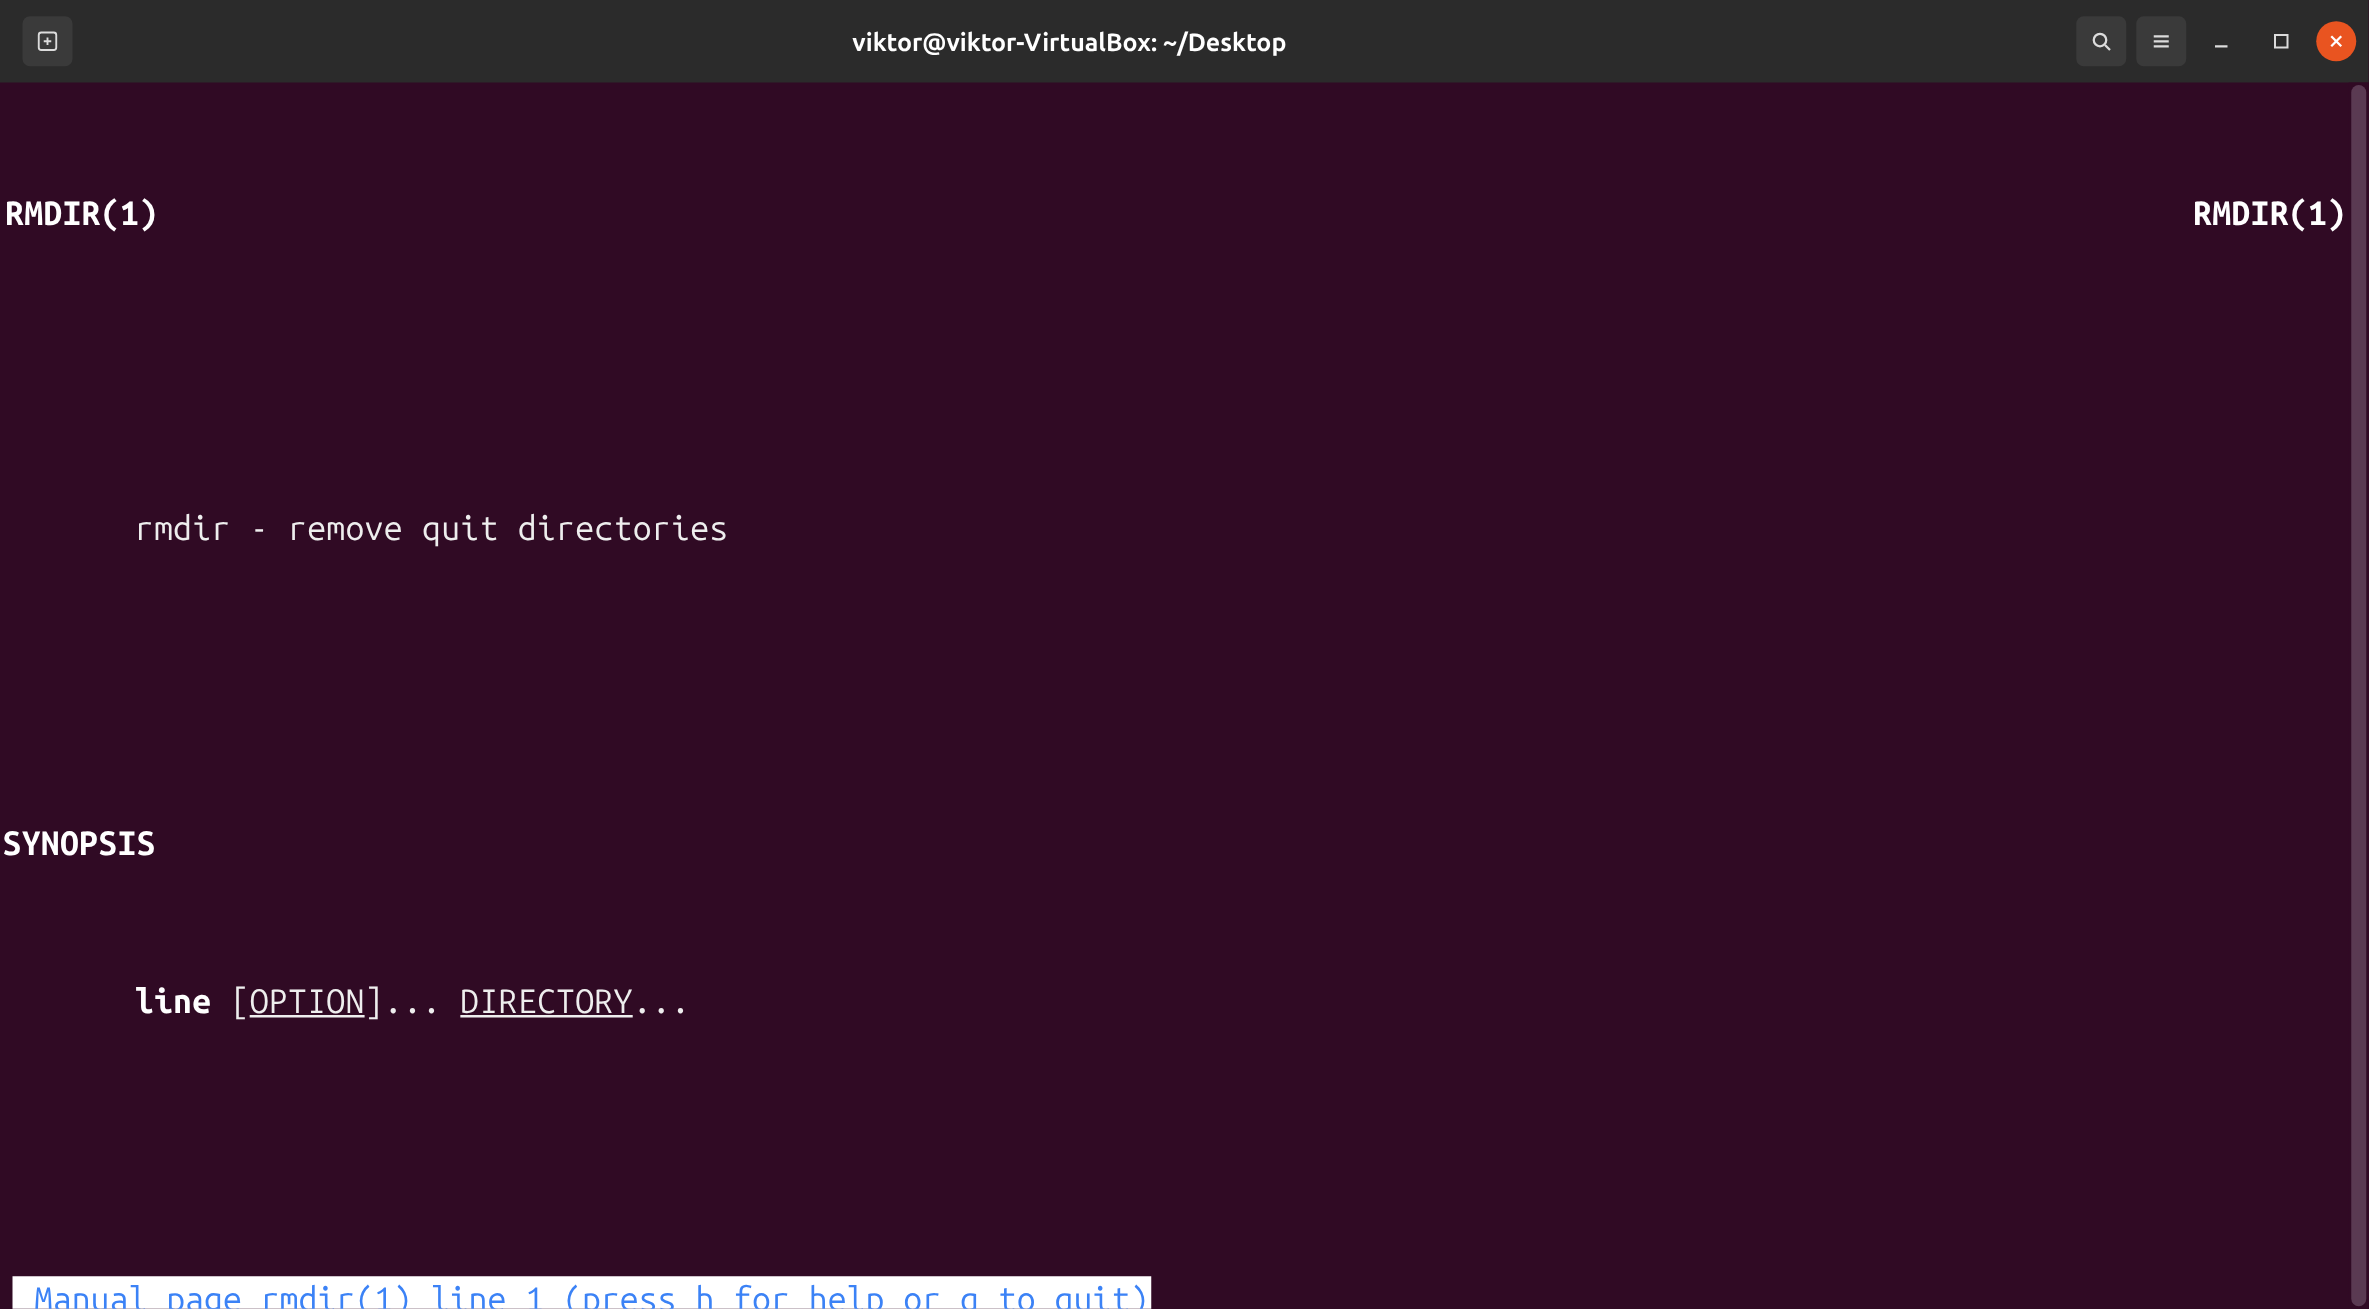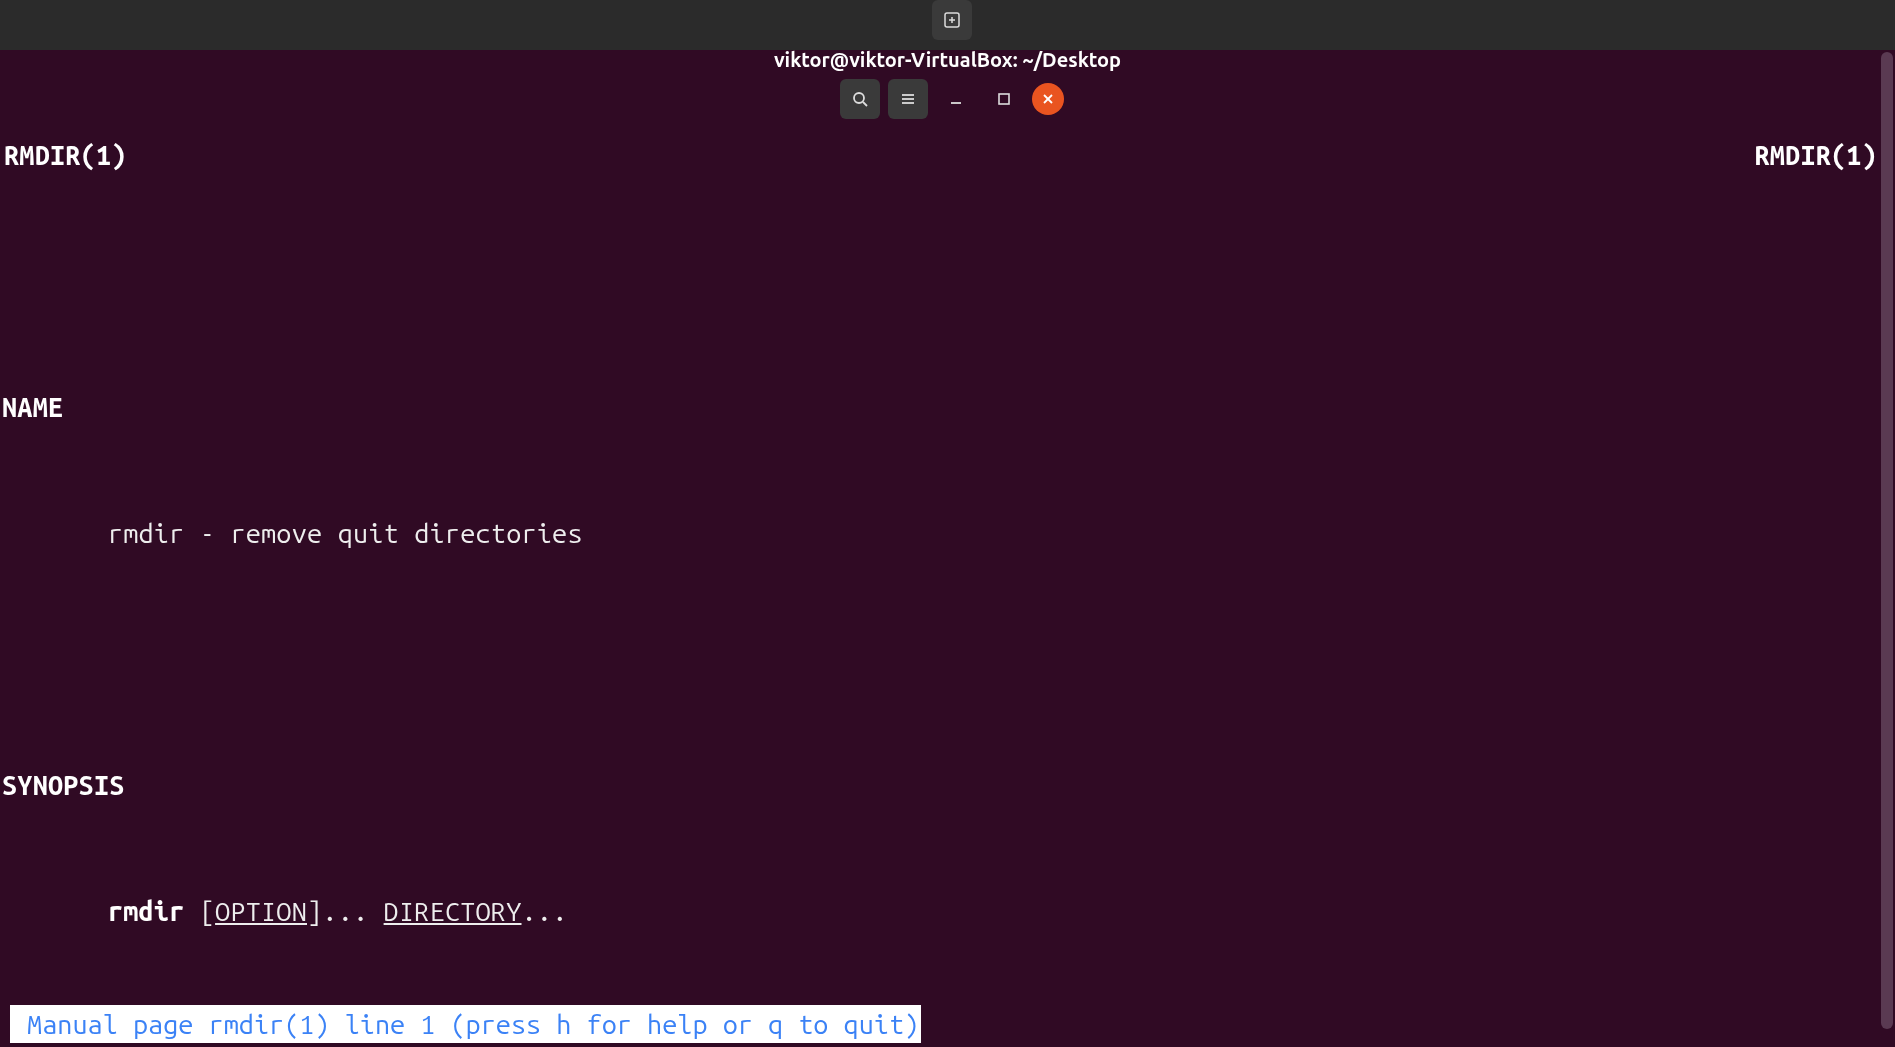--- a/index.html
+++ b/index.html
@@ -6,28 +6,27 @@
     margin: 0;
     padding: 0;
     width: 1895px;
     height: 1047px;
     overflow: hidden;
     font-family: "Ubuntu Mono", "DejaVu Sans Mono", "Liberation Mono", monospace;
     background: #300a24;
     color: #ffffff;
   }
   .titlebar {
-    height: 50px;
+    height: 66px;
     background: #2b2b2b;
     display: flex;
     align-items: center;
     padding: 0 10px;
     box-sizing: border-box;
     gap: 8px;
-    flex-direction: column;
   }
   .tb-left, .tb-right, .tb-center {
     display: flex;
     align-items: center;
   }
   .tb-center {
     flex: 1;
     justify-content: center;
     color: #ffffff;
     font-family: "Ubuntu", "DejaVu Sans", sans-serif;
@@ -169,25 +168,24 @@
 </div>
 
 <div class="terminal">
 
   <div class="man">
     <div class="header-row">
       <span class="bold">RMDIR(1)</span>
       <span class="bold">RMDIR(1)</span>
     </div>
     <div class="blank"></div>
-    <div class="section-title bold">NAME</div>
     <div class="indent1">rmdir - remove quit directories</div>
     <div class="blank"></div>
     <div class="section-title bold">SYNOPSIS</div>
-    <div class="indent1"><span class="bold">rmdir</span><span> [</span><span class="under">OPTION</span><span>]... </span><span class="under">DIRECTORY</span><span>...</span></div>
+    <div class="indent1"><span class="bold">line</span><span> [</span><span class="under">OPTION</span><span>]... </span><span class="under">DIRECTORY</span><span>...</span></div>
     <div class="blank"></div>
     
     
     
     
     
     
     
     
     

